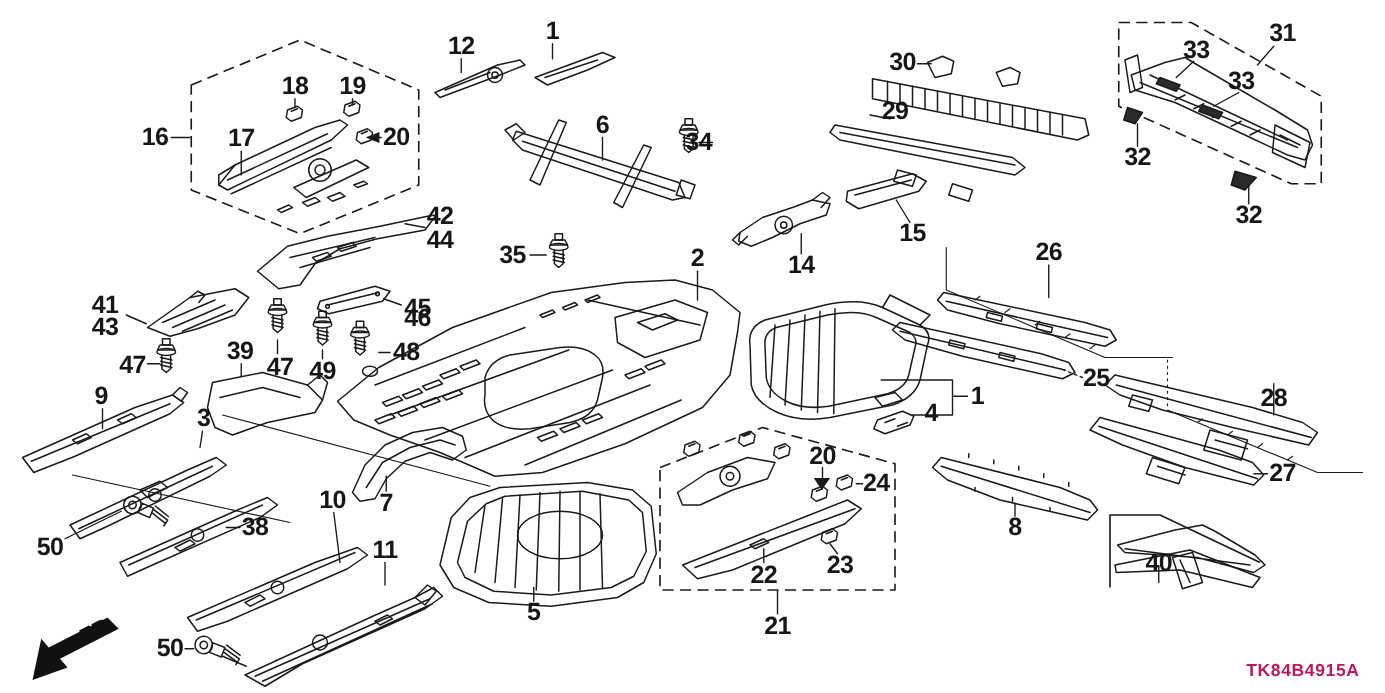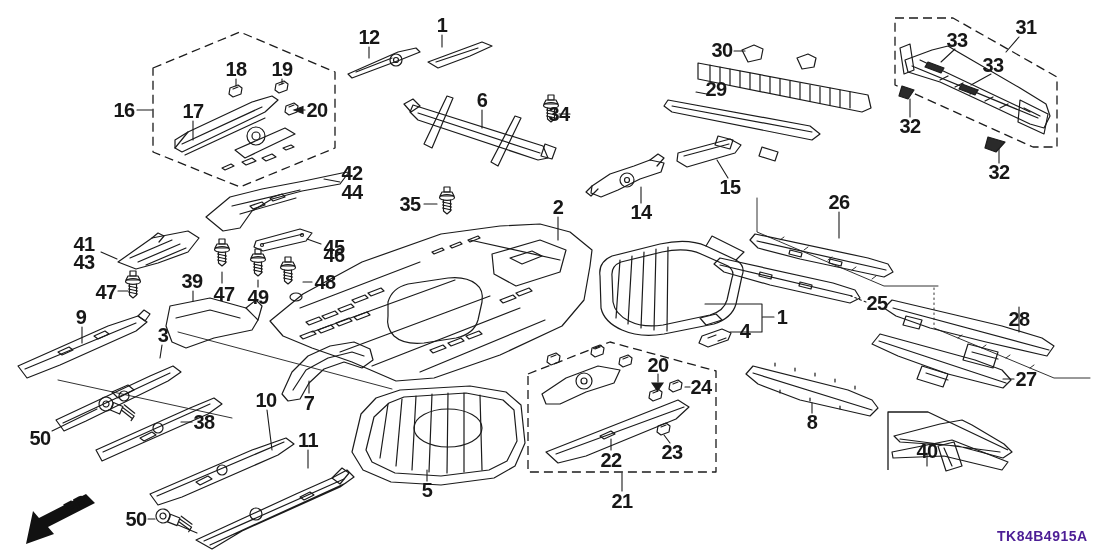--- a/index.html
+++ b/index.html
@@ -3,21 +3,21 @@
 <meta charset="utf-8">
 <style>
   html,body{margin:0;padding:0;background:#fff;}
   .stage{position:relative;width:1108px;height:554px;background:#ffffff;overflow:hidden;
          font-family:"Liberation Sans", sans-serif;}
   .stage svg{position:absolute;left:0;top:0;}
   .callout{position:absolute;transform:translate(-50%,-50%);
            font:700 20px/1 "Liberation Sans", sans-serif;color:#171717;
            letter-spacing:-0.5px;white-space:nowrap;}
   .diagram-code{position:absolute;left:997px;top:529px;
-                font:700 14px/1 "Liberation Sans", sans-serif;color:#4c1d95;
+                font:700 14px/1 "Liberation Sans", sans-serif;color:#be185d;
                 letter-spacing:0.5px;}
   .fr-label{position:absolute;left:78px;top:504px;
             transform:translate(-50%,-50%) rotate(-27deg);
             font:700 18px/1 "Liberation Sans", sans-serif;color:#111;}
 </style>
 </head>
 <body>
 
 <div class="stage">
 

